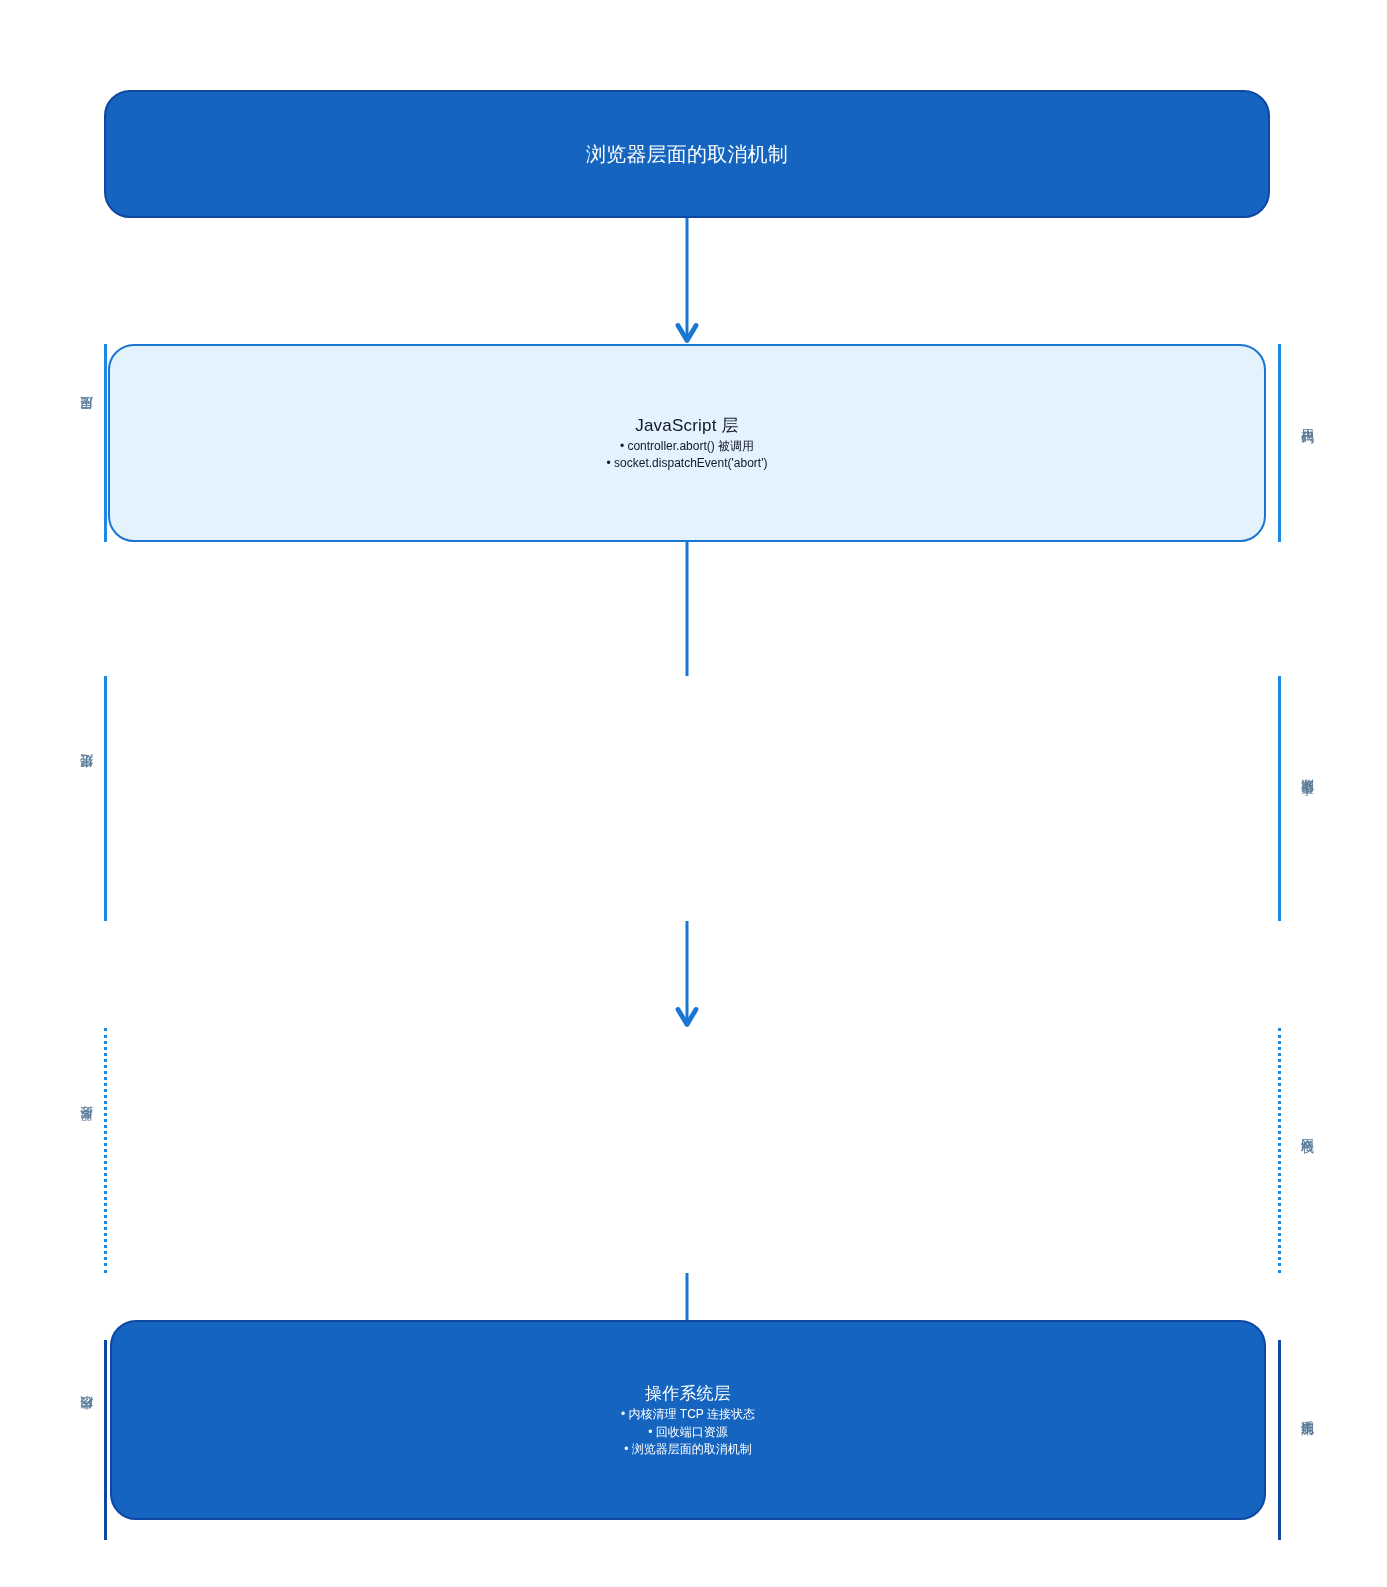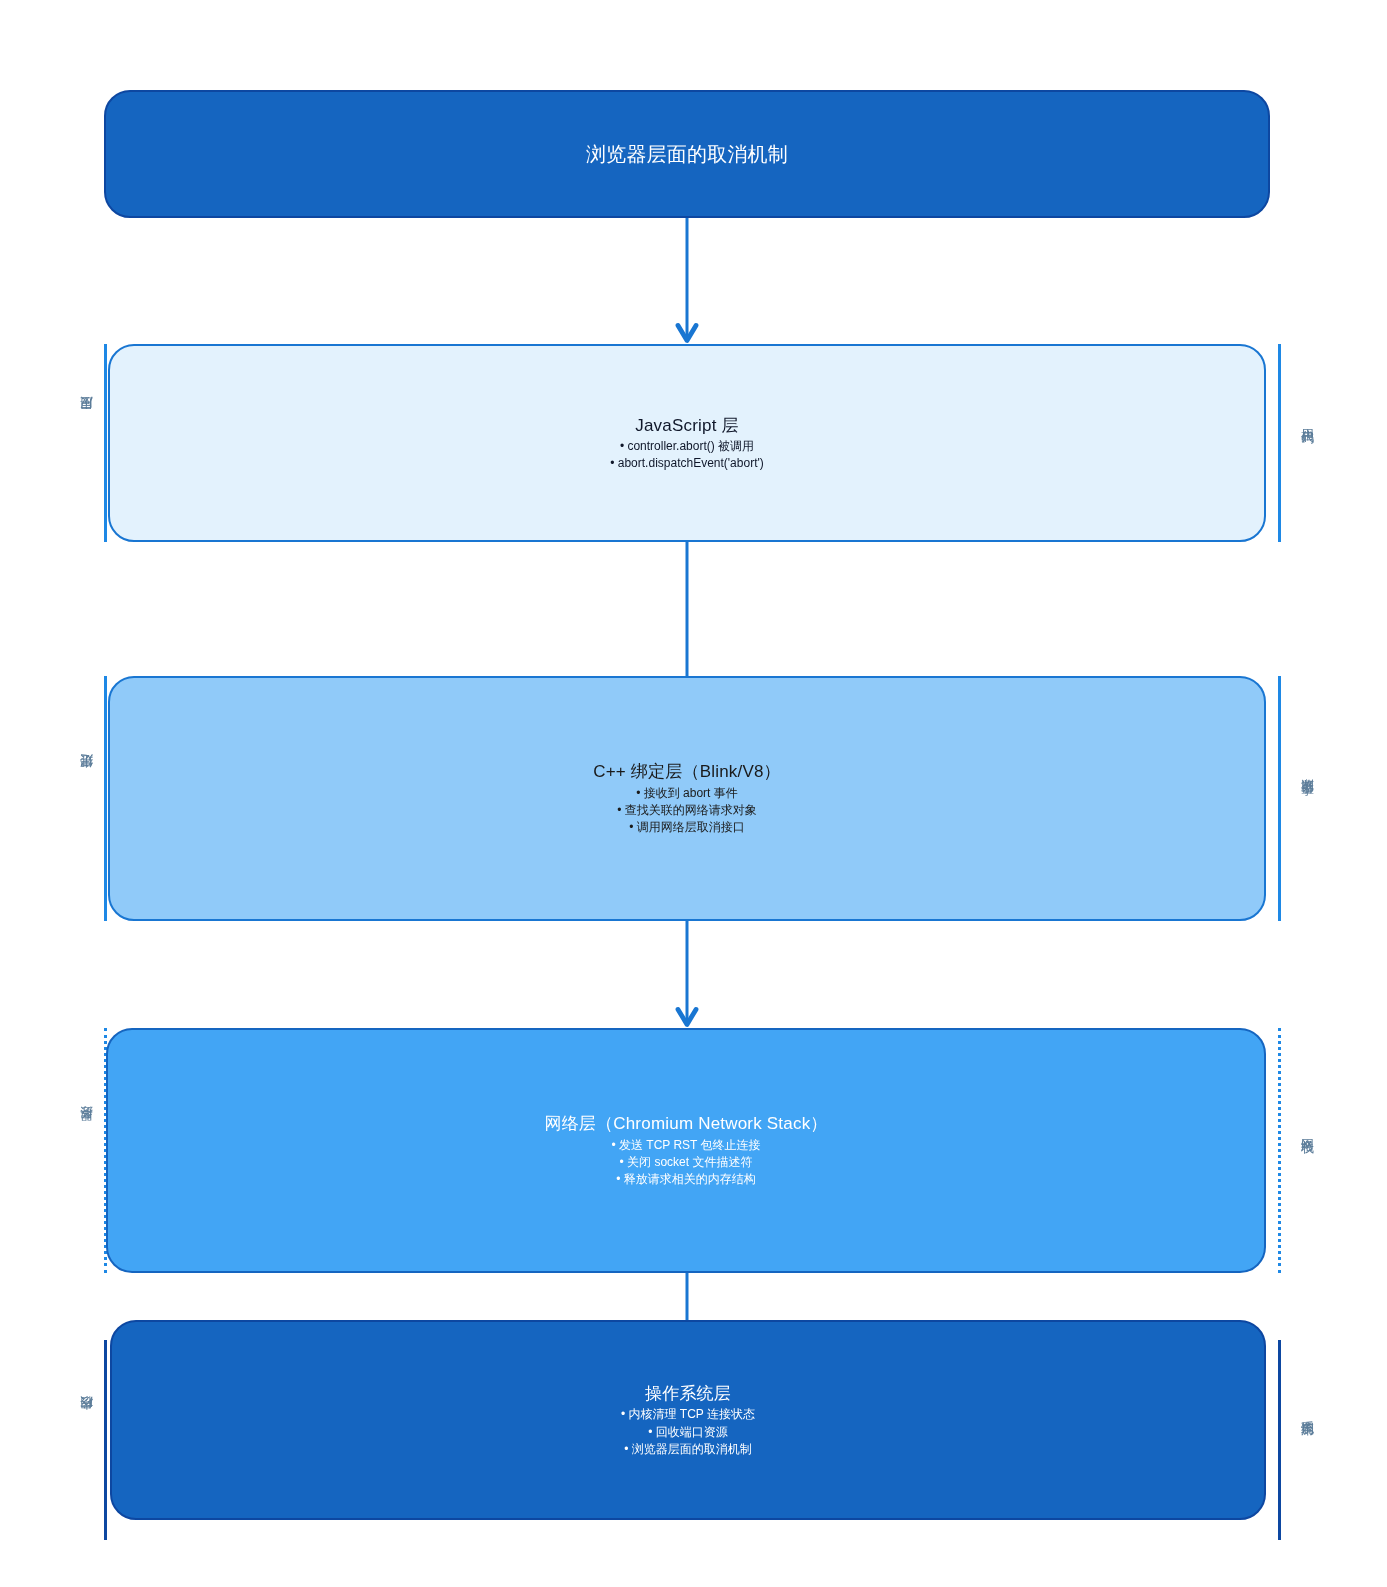--- a/index.html
+++ b/index.html
@@ -180,36 +180,24 @@
   <div class="side-label right" style="left:1298px; top:1128px;">网络栈</div>
   <div class="side-label right" style="left:1298px; top:1410px;">系统调用</div>
 
   <div class="node" id="node-title-box">
     <div class="node-title">浏览器层面的取消机制</div>
   </div>
 
   <div class="node" id="node-js">
     <div class="node-title">JavaScript 层</div>
     <div class="node-line">• controller.abort() 被调用</div>
-    <div class="node-line">• abort.dispatchEvent('abort')</div>
+    <div class="node-line">• socket.dispatchEvent('abort')</div>
   </div>
 
-  <div class="node" id="node-cpp">
-    <div class="node-title">C++ 绑定层（Blink/V8）</div>
-    <div class="node-line">• 接收到 abort 事件</div>
-    <div class="node-line">• 查找关联的网络请求对象</div>
-    <div class="node-line">• 调用网络层取消接口</div>
-  </div>
-
-  <div class="node" id="node-net">
-    <div class="node-title">网络层（Chromium Network Stack）</div>
-    <div class="node-line">• 发送 TCP RST 包终止连接</div>
-    <div class="node-line">• 关闭 socket 文件描述符</div>
-    <div class="node-line">• 释放请求相关的内存结构</div>
-  </div>
+
 
   <div class="node" id="node-os">
     <div class="node-title">操作系统层</div>
     <div class="node-line">• 内核清理 TCP 连接状态</div>
     <div class="node-line">• 回收端口资源</div>
     <div class="node-line">• 浏览器层面的取消机制</div>
   </div>
 
 </div>
 

